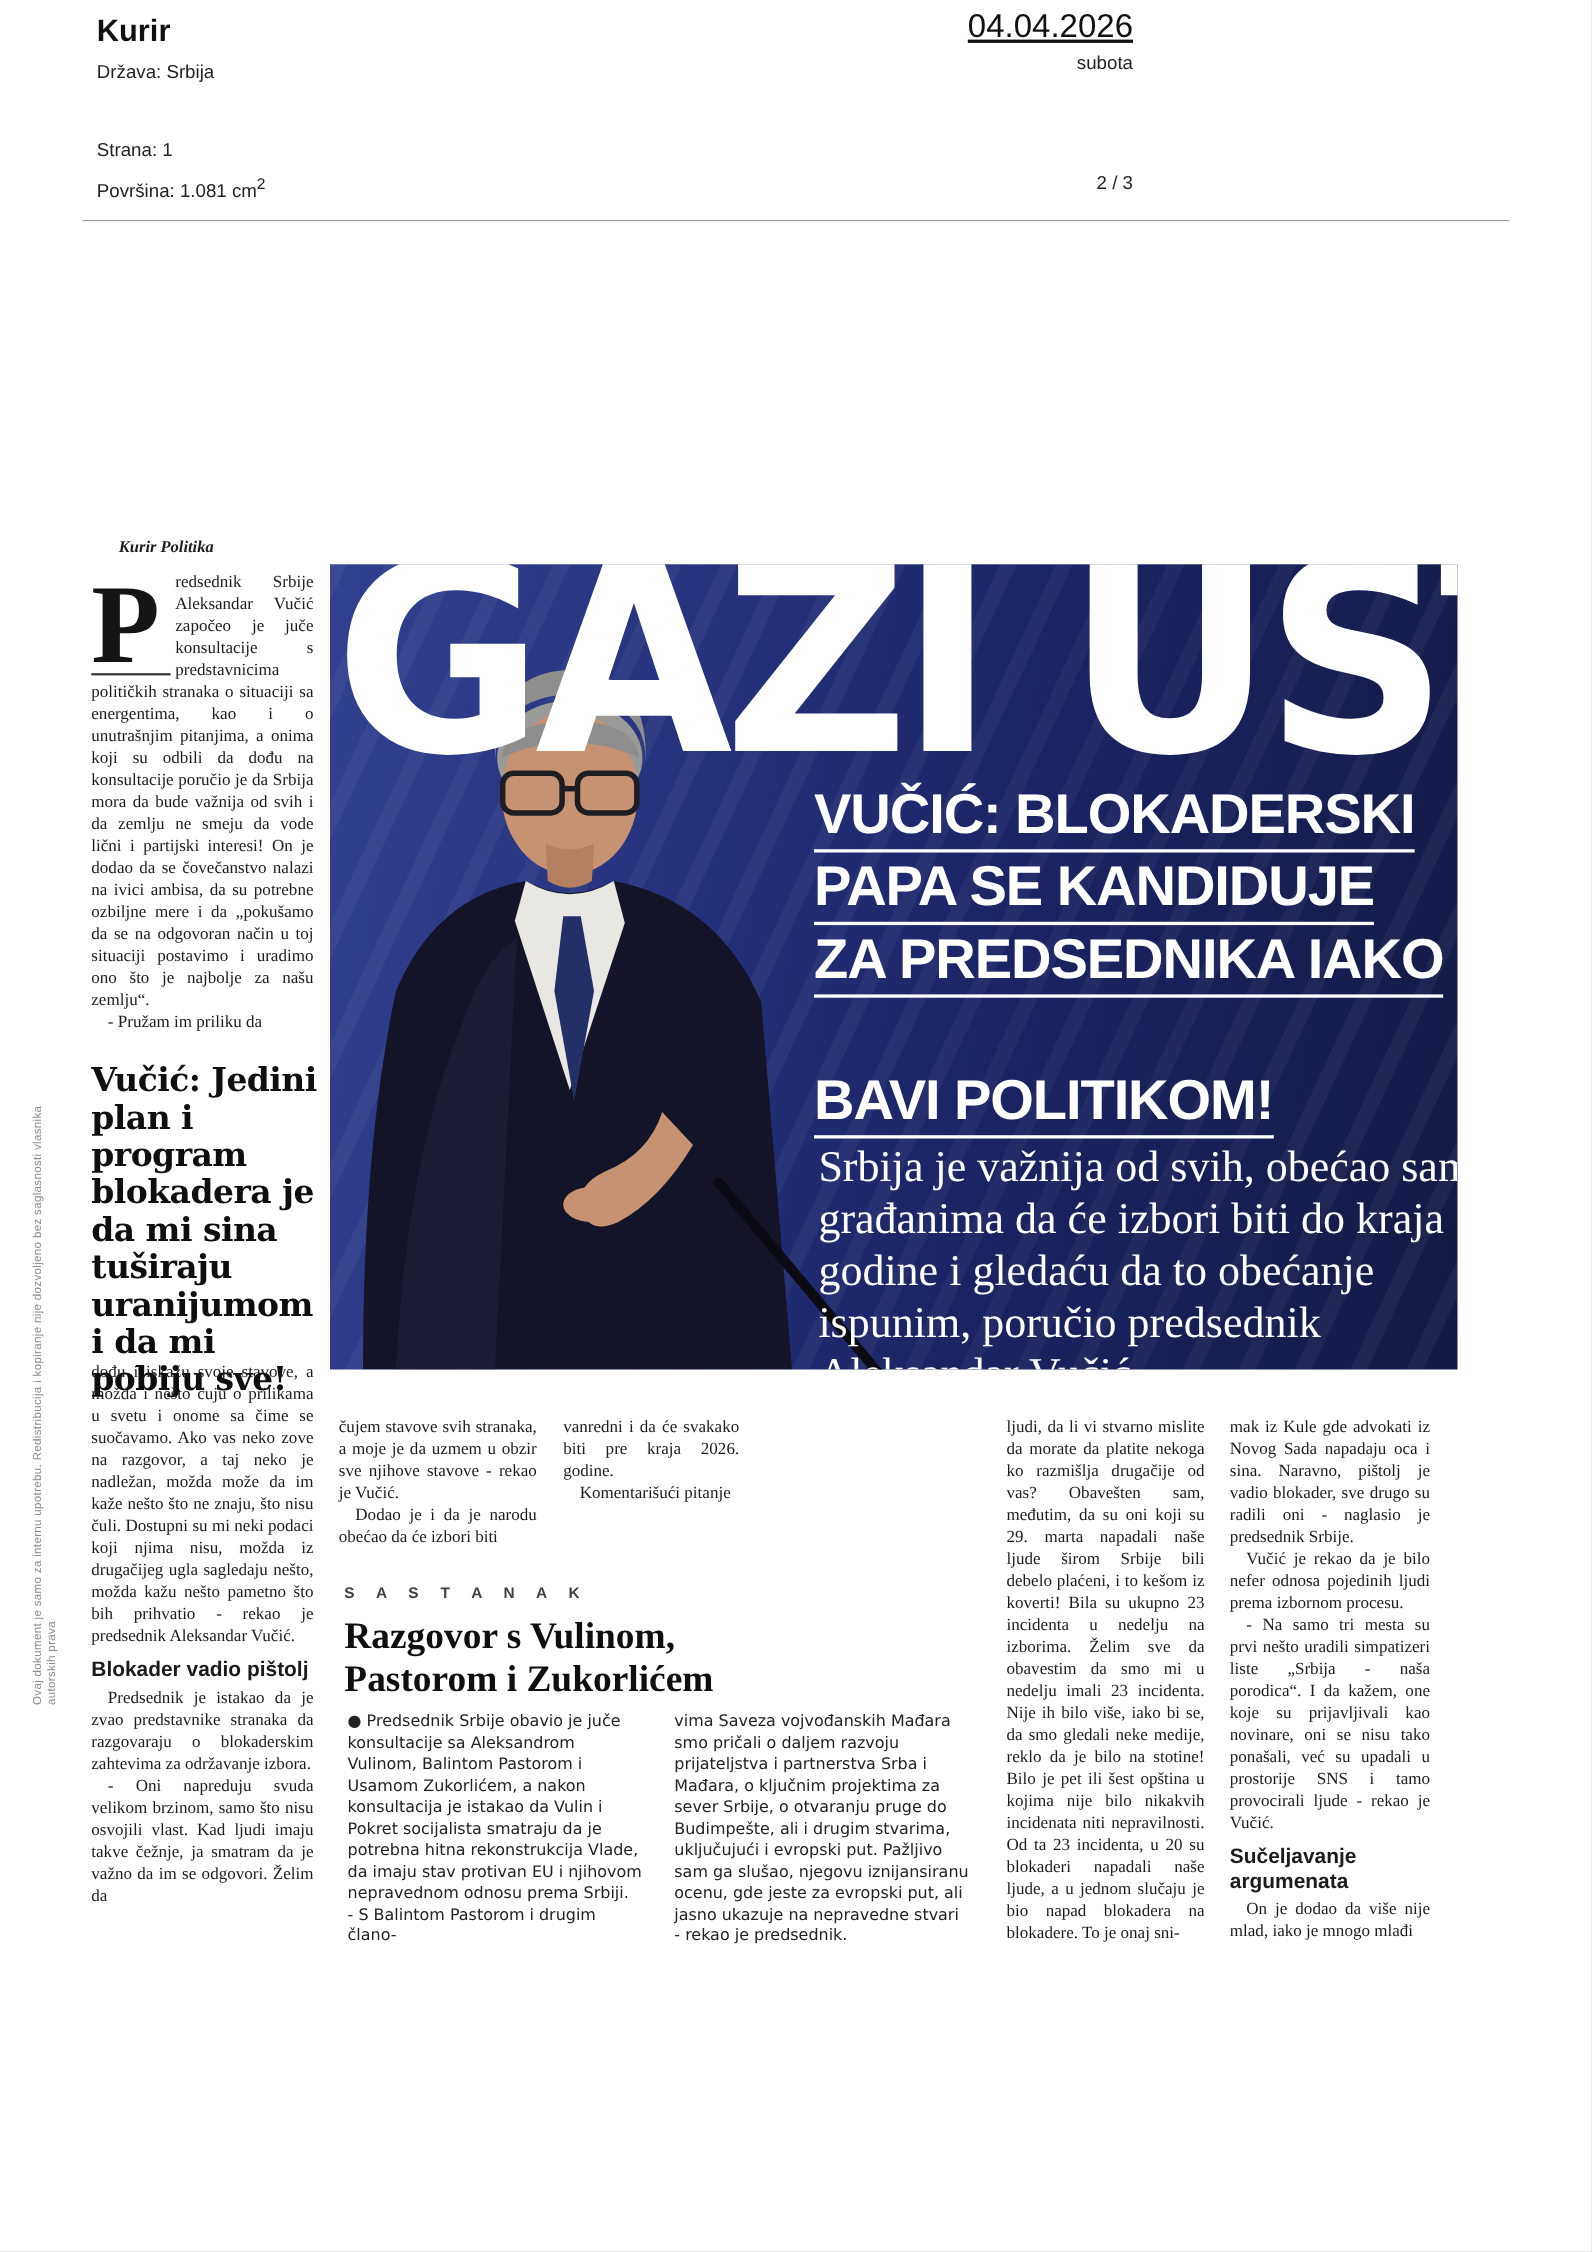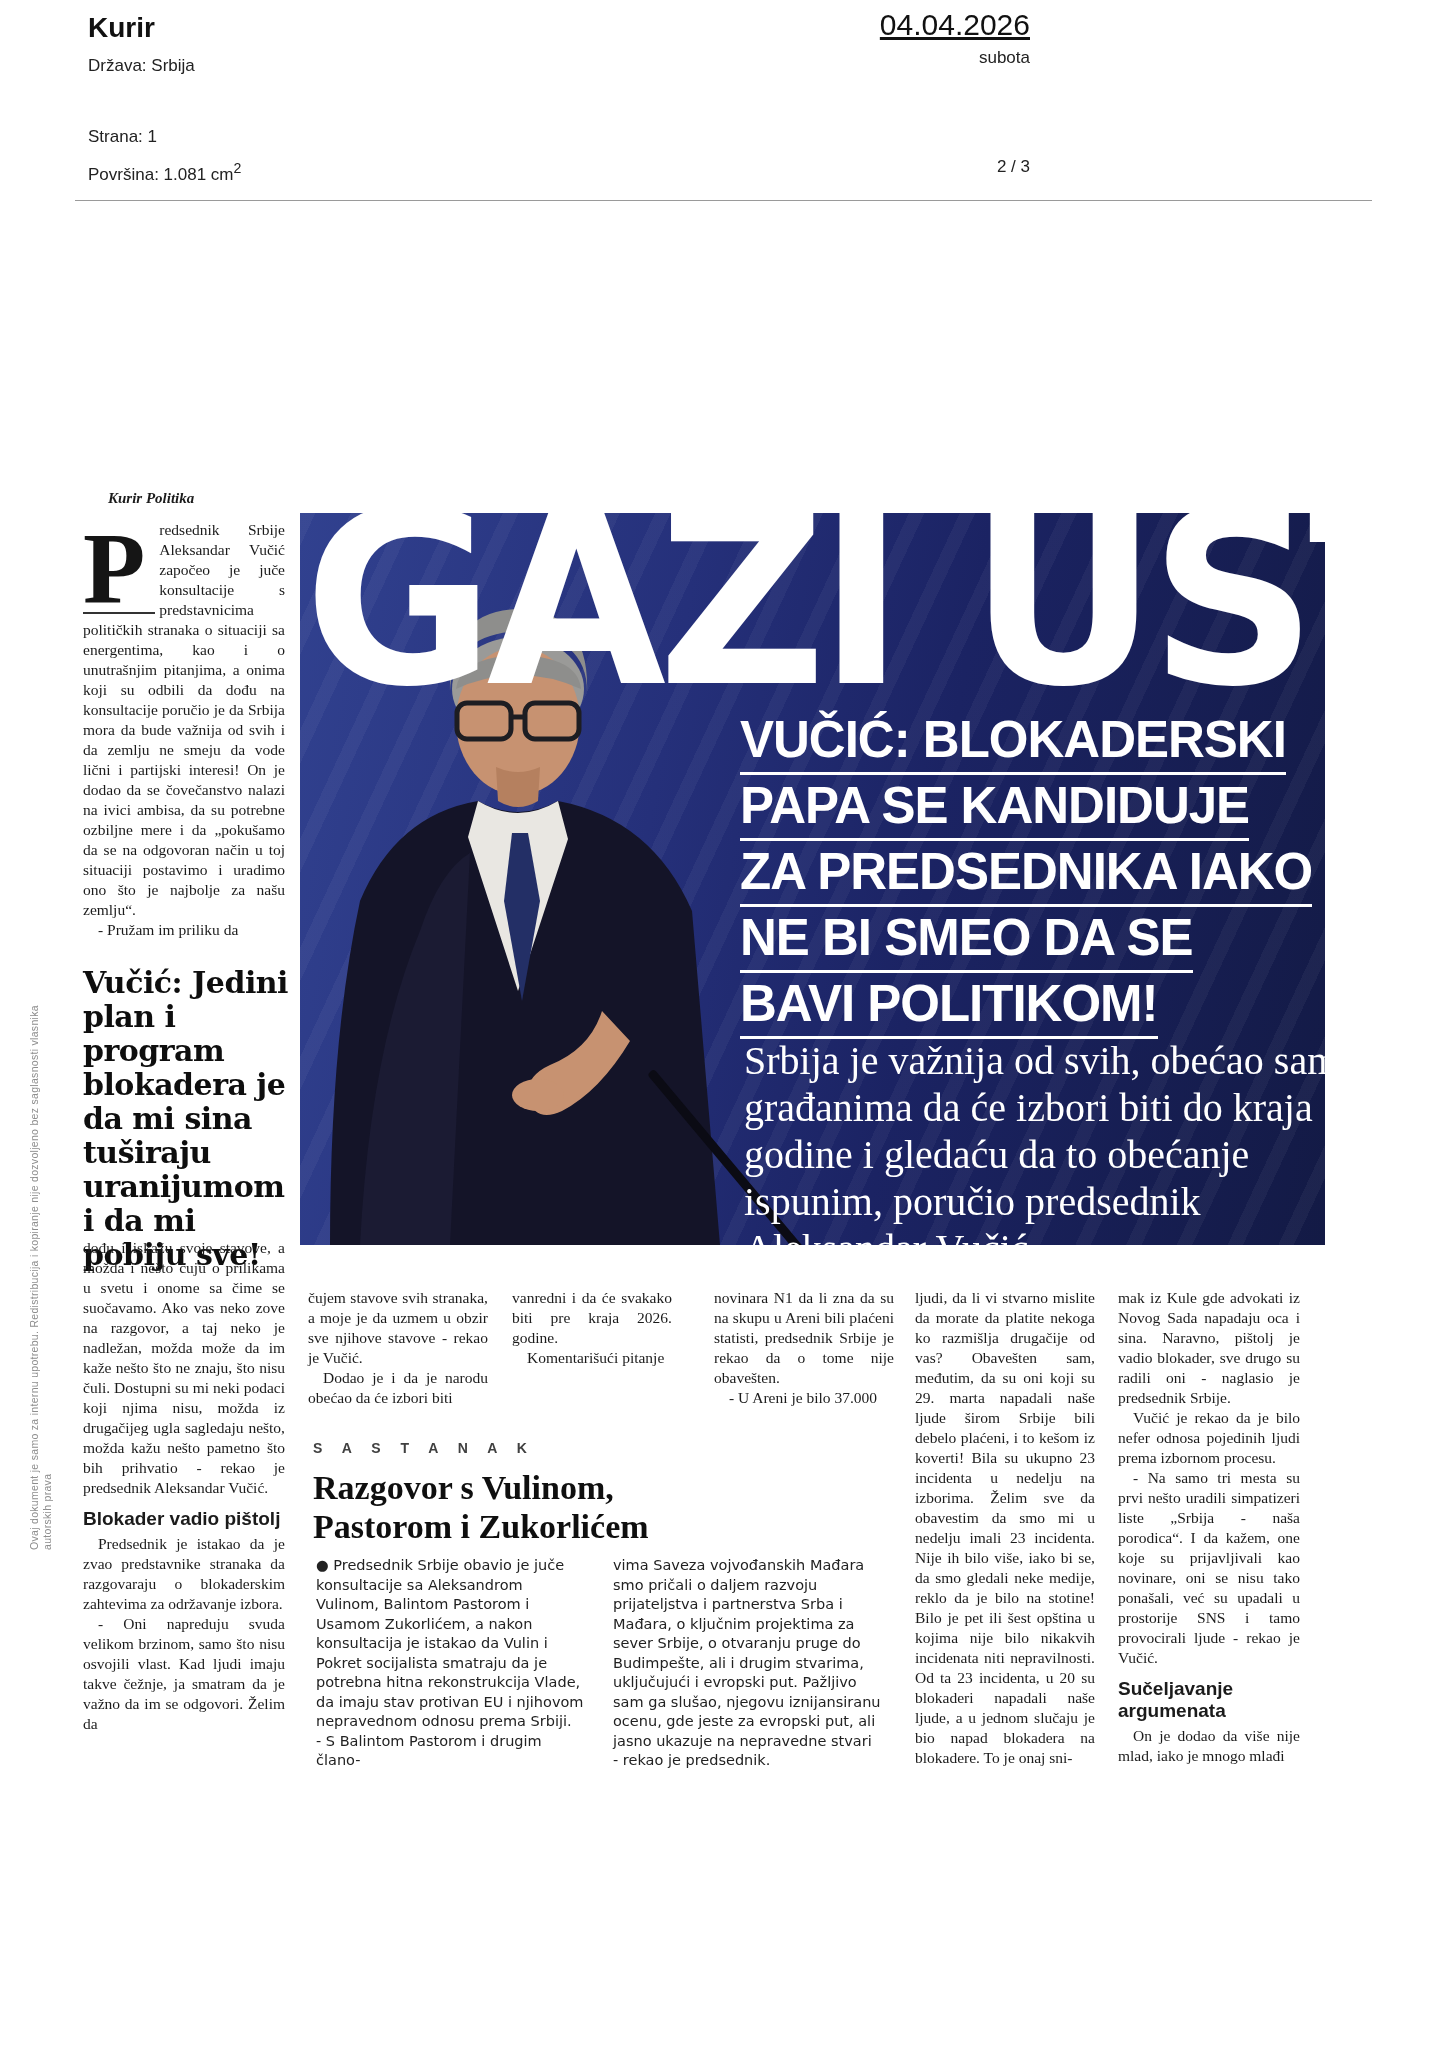--- a/index.html
+++ b/index.html
@@ -104,21 +104,21 @@
       <path d="M330 470 Q300 520 262 540 Q236 552 228 528 Q224 506 250 494 Q290 478 302 440 Z" fill="#c79271"></path>
       <ellipse cx="238" cy="524" rx="26" ry="16" fill="#c79271"></ellipse>
     </svg>
 
     <div class="mic-boom"></div>
 
     <div class="photo-headline">
       <span>VUČIĆ: BLOKADERSKI</span><br>
       <span>PAPA SE KANDIDUJE</span><br>
       <span>ZA PREDSEDNIKA IAKO</span><br>
-      <span>NE BI SMEO DA SE</span><br>
+      <br>
       <span>BAVI POLITIKOM!</span>
     </div>
 
     <div class="photo-sub">Srbija je važnija od svih, obećao sam građanima da će izbori biti do kraja godine i gledaću da to obećanje ispunim, poručio predsednik Aleksandar Vučić</div>
   </div>
 
   <div class="abs bodycol" style="left:83px;top:520px;width:202px;">
     <p><span class="dropcap">P</span><span>redsednik Srbije Aleksandar Vučić započeo je juče konsultacije s predstavnicima političkih stranaka o situaciji sa energentima, kao i o unutrašnjim pitanjima, a onima koji su odbili da dođu na konsultacije poručio je da Srbija mora da bude važnija od svih i da zemlju ne smeju da vode lični i partijski interesi! On je dodao da se čovečanstvo nalazi na ivici ambisa, da su potrebne ozbiljne mere i da „pokušamo da se na odgovoran način u toj situaciji postavimo i uradimo ono što je najbolje za našu zemlju“.</span></p>
     <p class="gi">- Pružam im priliku da</p>
   </div>
@@ -142,24 +142,20 @@
   <div class="abs bodycol" style="left:308px;top:1288px;width:180px;">
     <p>čujem stavove svih stranaka, a moje je da uzmem u obzir sve njihove stavove - rekao je Vučić.</p>
     <p class="gi">Dodao je i da je narodu obećao da će izbori biti</p>
   </div>
 
   <div class="abs bodycol" style="left:512px;top:1288px;width:160px;">
     <p>vanredni i da će svakako biti pre kraja 2026. godine.</p>
     <p class="gi">Komentarišući pitanje</p>
   </div>
 
-  <div class="abs bodycol" style="left:714px;top:1288px;width:180px;">
-    <p>novinara N1 da li zna da su na skupu u Areni bili plaćeni statisti, predsednik Srbije je rekao da o tome nije obavešten.</p>
-    <p class="gi">- U Areni je bilo 37.000</p>
-  </div>
 
   <div class="abs bodycol" style="left:915px;top:1288px;width:180px;">
     <p>ljudi, da li vi stvarno mislite da morate da platite nekoga ko razmišlja drugačije od vas? Obavešten sam, međutim, da su oni koji su 29. marta napadali naše ljude širom Srbije bili debelo plaćeni, i to kešom iz koverti! Bila su ukupno 23 incidenta u nedelju na izborima. Želim sve da obavestim da smo mi u nedelju imali 23 incidenta. Nije ih bilo više, iako bi se, da smo gledali neke medije, reklo da je bilo na stotine! Bilo je pet ili šest opština u kojima nije bilo nikakvih incidenata niti nepravilnosti. Od ta 23 incidenta, u 20 su blokaderi napadali naše ljude, a u jednom slučaju je bio napad blokadera na blokadere. To je onaj sni-</p>
   </div>
 
   <div class="abs bodycol" style="left:1118px;top:1288px;width:182px;">
     <p>mak iz Kule gde advokati iz Novog Sada napadaju oca i sina. Naravno, pištolj je vadio blokader, sve drugo su radili oni - naglasio je predsednik Srbije.</p>
     <p class="gi">Vučić je rekao da je bilo nefer odnosa pojedinih ljudi prema izbornom procesu.</p>
     <p class="gi">- Na samo tri mesta su prvi nešto uradili simpatizeri liste „Srbija - naša porodica“. I da kažem, one koje su prijavljivali kao novinare, oni se nisu tako ponašali, već su upadali u prostorije SNS i tamo provocirali ljude - rekao je Vučić.</p>
     <h3 class="subhead">Sučeljavanje argumenata</h3>

